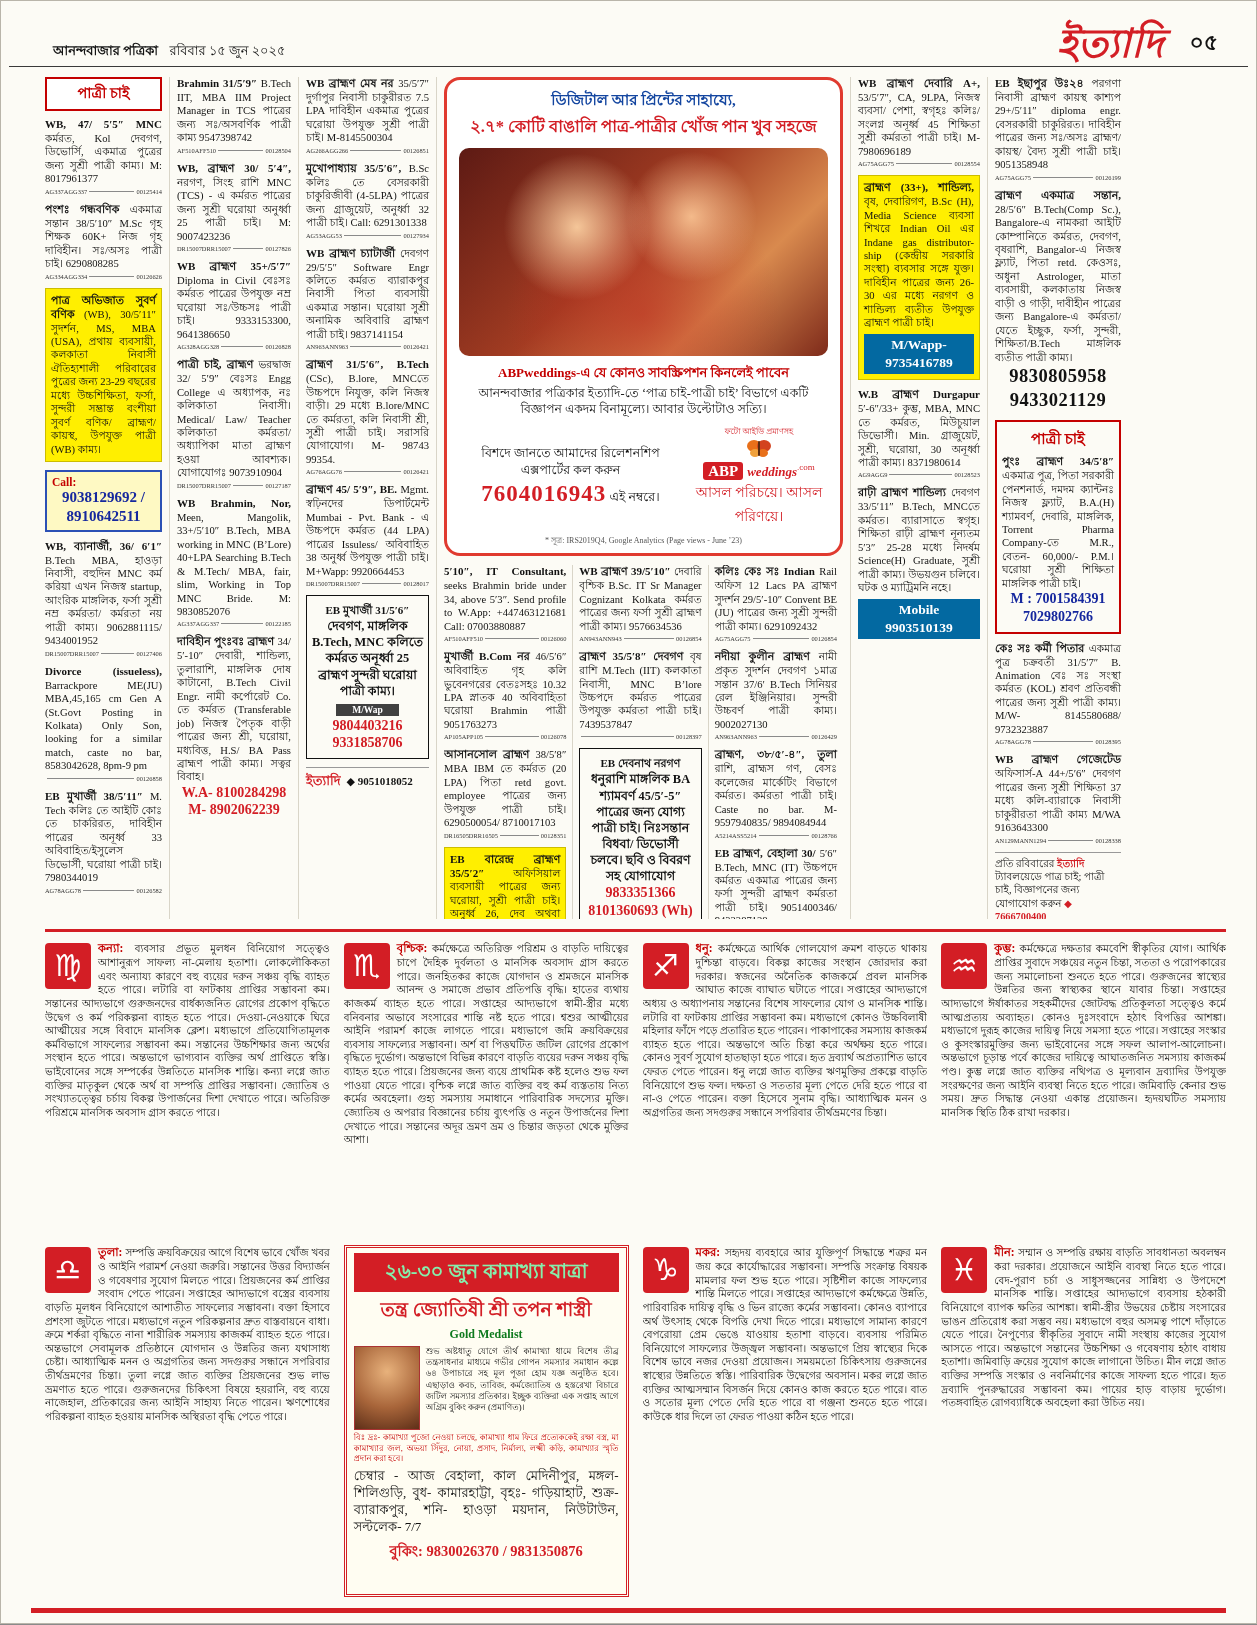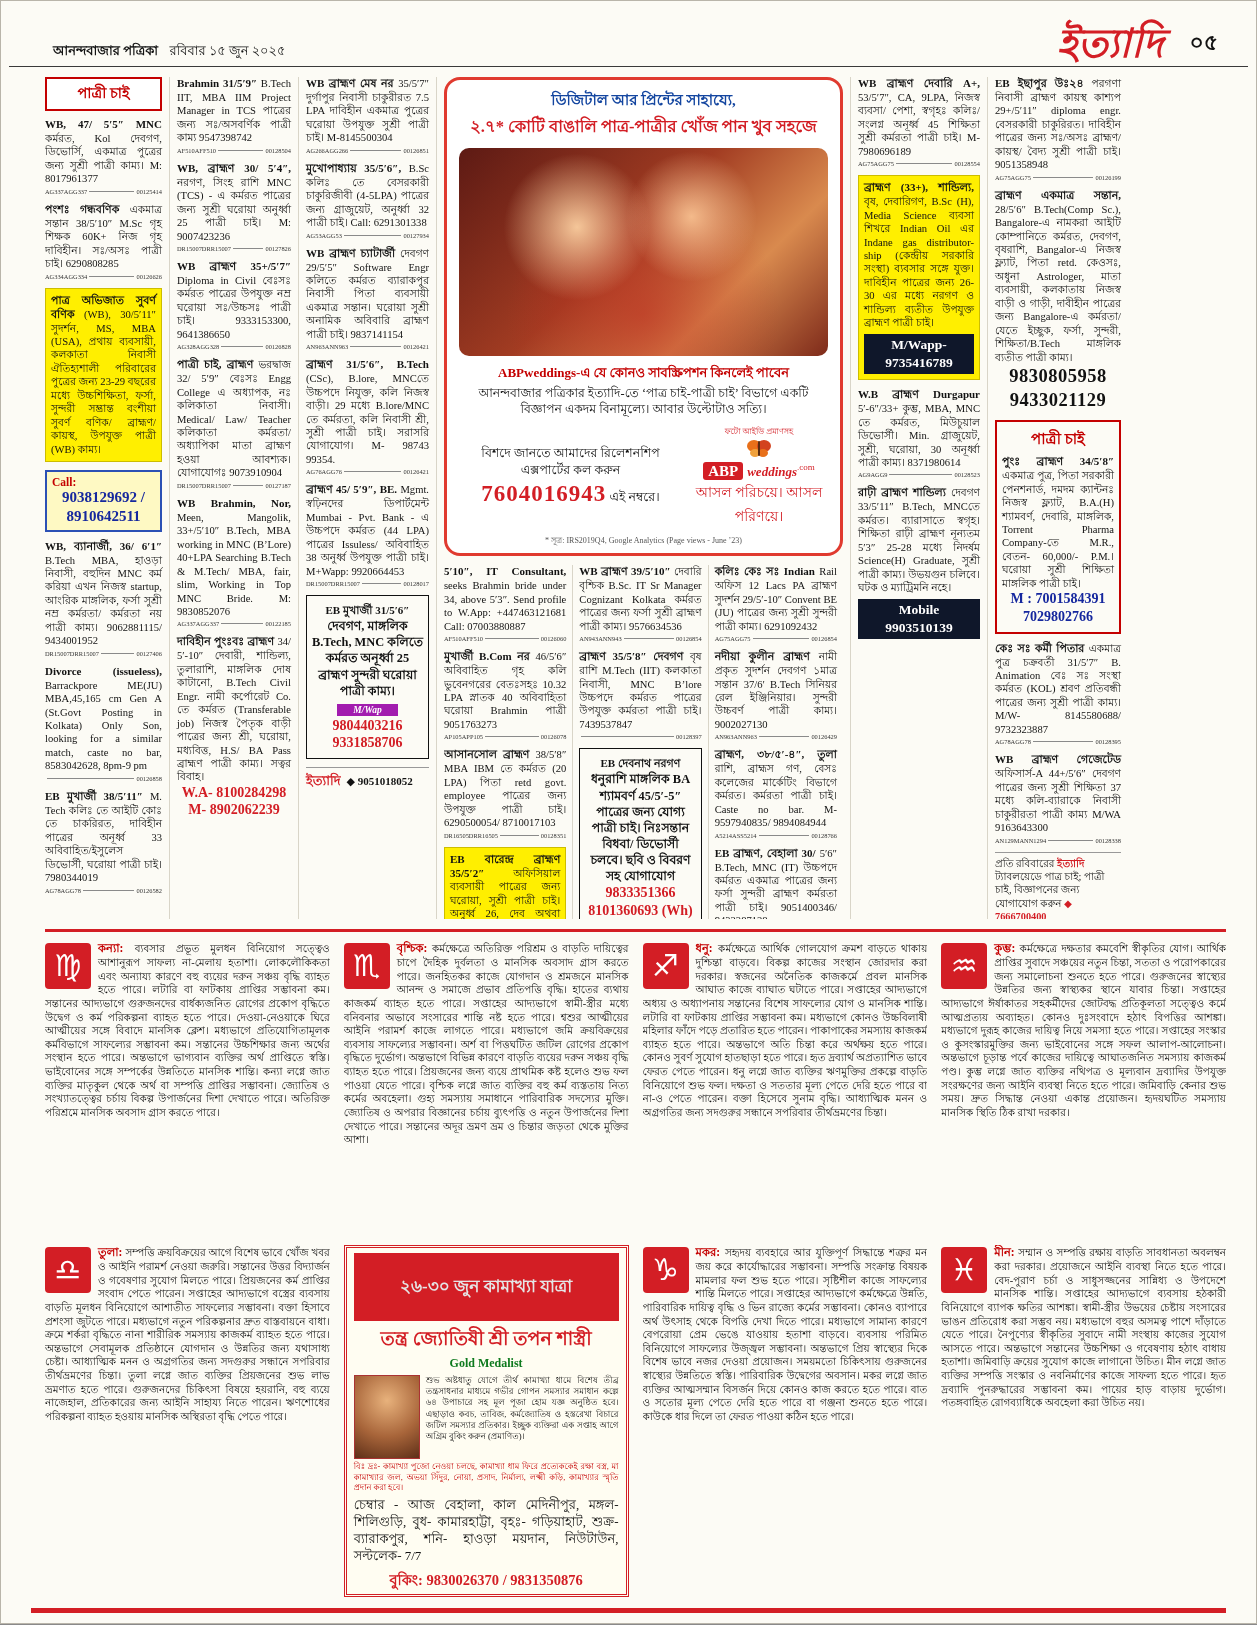--- a/index.html
+++ b/index.html
@@ -30,24 +30,24 @@
   .ref-row{display:flex;align-items:center;gap:2px;font-size:6.4px;color:#333;margin-top:2px;}
   .ref-line{flex:1;border-top:1px solid #8a8a8a;}
   .ad-yellow{background:#ffef00;border:1px solid #cdbd00;padding:5px;}
   .ad-boxed{border:1.6px solid #111;padding:6px 5px;text-align:center;}
   .ad-boxed .ad-text{text-align:center;font-size:12.4px;font-weight:bold;line-height:1.3;}
   .ad-redbox{border:2px solid #c40000;padding:5px;}
   .redbox-title{color:#c40000;font-weight:bold;text-align:center;font-size:15px;margin-bottom:3px;}
   .phone-red{color:#d31e25;font-weight:bold;font-size:14px;text-align:center;line-height:1.25;}
   .phone-big{font-weight:bold;font-size:18.5px;text-align:center;letter-spacing:.5px;line-height:1.3;}
   .phone-blue{color:#15279e;font-weight:bold;font-size:14px;text-align:center;line-height:1.3;}
-  .blackbar{background:#0f172a;color:#fff;font-weight:bold;text-align:center;font-size:13.5px;
+  .blackbar{background:#0369a1;color:#fff;font-weight:bold;text-align:center;font-size:13.5px;
             padding:2px 2px;margin-top:4px;line-height:1.35;}
-  .wapp-label{background:#a21caf;color:#fff;display:inline-block;font-size:9.5px;font-weight:bold;
-              padding:1px 16px;margin:4px 0 1px;font-style:italic;}
+  .wapp-label{background:#404040;color:#fff;display:inline-block;font-size:9.5px;font-weight:bold;
+              padding:1px 16px;margin:4px 0 1px;}
   .callbox{border:2px solid #2b50b5;padding:4px 5px;margin-bottom:8px;background:#fef9c3;}
   .callbox-label{color:#c40000;font-weight:bold;font-size:11.5px;}
   .callbox-num{color:#15279e;font-weight:bold;font-size:15px;text-align:center;line-height:1.25;}
   .col-footer{border-top:1px solid #999;padding-top:3px;display:flex;gap:6px;align-items:baseline;}
   .col-footer .brand{color:#d31e25;font-weight:bold;font-size:13px;}
   .col-footer .num{font-size:11px;font-weight:bold;}
   .colg-footer{font-size:10.3px;line-height:1.3;border-top:1px solid #999;padding-top:4px;}
   .colg-footer .brand{color:#d31e25;font-weight:bold;}
   .colg-footer .num{color:#d31e25;font-weight:bold;}
   
@@ -78,21 +78,21 @@
   
   .horoscope{margin:4px 30px 0 44px;border-top:3px solid #d31e25;padding-top:9px;}
   .horo-grid{display:grid;grid-template-columns:repeat(4,1fr);grid-template-rows:296px 352px;gap:8px 14px;}
   .horo-cell{font-size:10.4px;line-height:1.31;text-align:justify;overflow:hidden;}
   .horo-icon{float:left;width:46px;height:46px;background:#d31e25;color:#fff;border-radius:4px;
              display:flex;align-items:center;justify-content:center;font-size:30px;
              margin:2px 7px 2px 0;font-family:"DejaVu Sans",sans-serif;}
   .horo-sign{color:#c40000;font-weight:bold;font-size:11.5px;}
   
   .astro-ad{border:3px double #d31e25;background:#fffdf2;padding:5px 7px;overflow:hidden;}
-  .astro-banner{background:#d31e25;color:#e5e5e5;font-weight:bold;text-align:center;font-size:17px;padding:20px;}
+  .astro-banner{background:#d31e25;color:#86efac;font-weight:bold;text-align:center;font-size:20px;padding:3px;}
   .astro-name{color:#d31e25;font-weight:bold;text-align:center;font-size:19px;margin-top:3px;}
   .astro-medal{color:#0e7a1e;font-weight:bold;text-align:center;font-size:12px;}
   .astro-row{display:flex;gap:6px;margin-top:4px;}
   .astro-photo{width:66px;height:84px;flex:none;border:1px solid #a33;
      background:radial-gradient(circle at 50% 30%, #e8b27c, #a8653a 55%, #5e2f18);}
   .astro-body{font-size:8.6px;line-height:1.3;text-align:justify;}
   .astro-note{font-size:8.2px;color:#c40000;line-height:1.3;margin-top:3px;text-align:justify;}
   .astro-chambers{font-size:13px;line-height:1.3;margin-top:3px;text-align:justify;}
   .astro-booking{color:#d31e25;font-weight:bold;text-align:center;font-size:14.5px;margin-top:4px;}
   .bottom-rule{position:absolute;left:30px;right:30px;bottom:10px;height:5px;background:#d31e25;}

